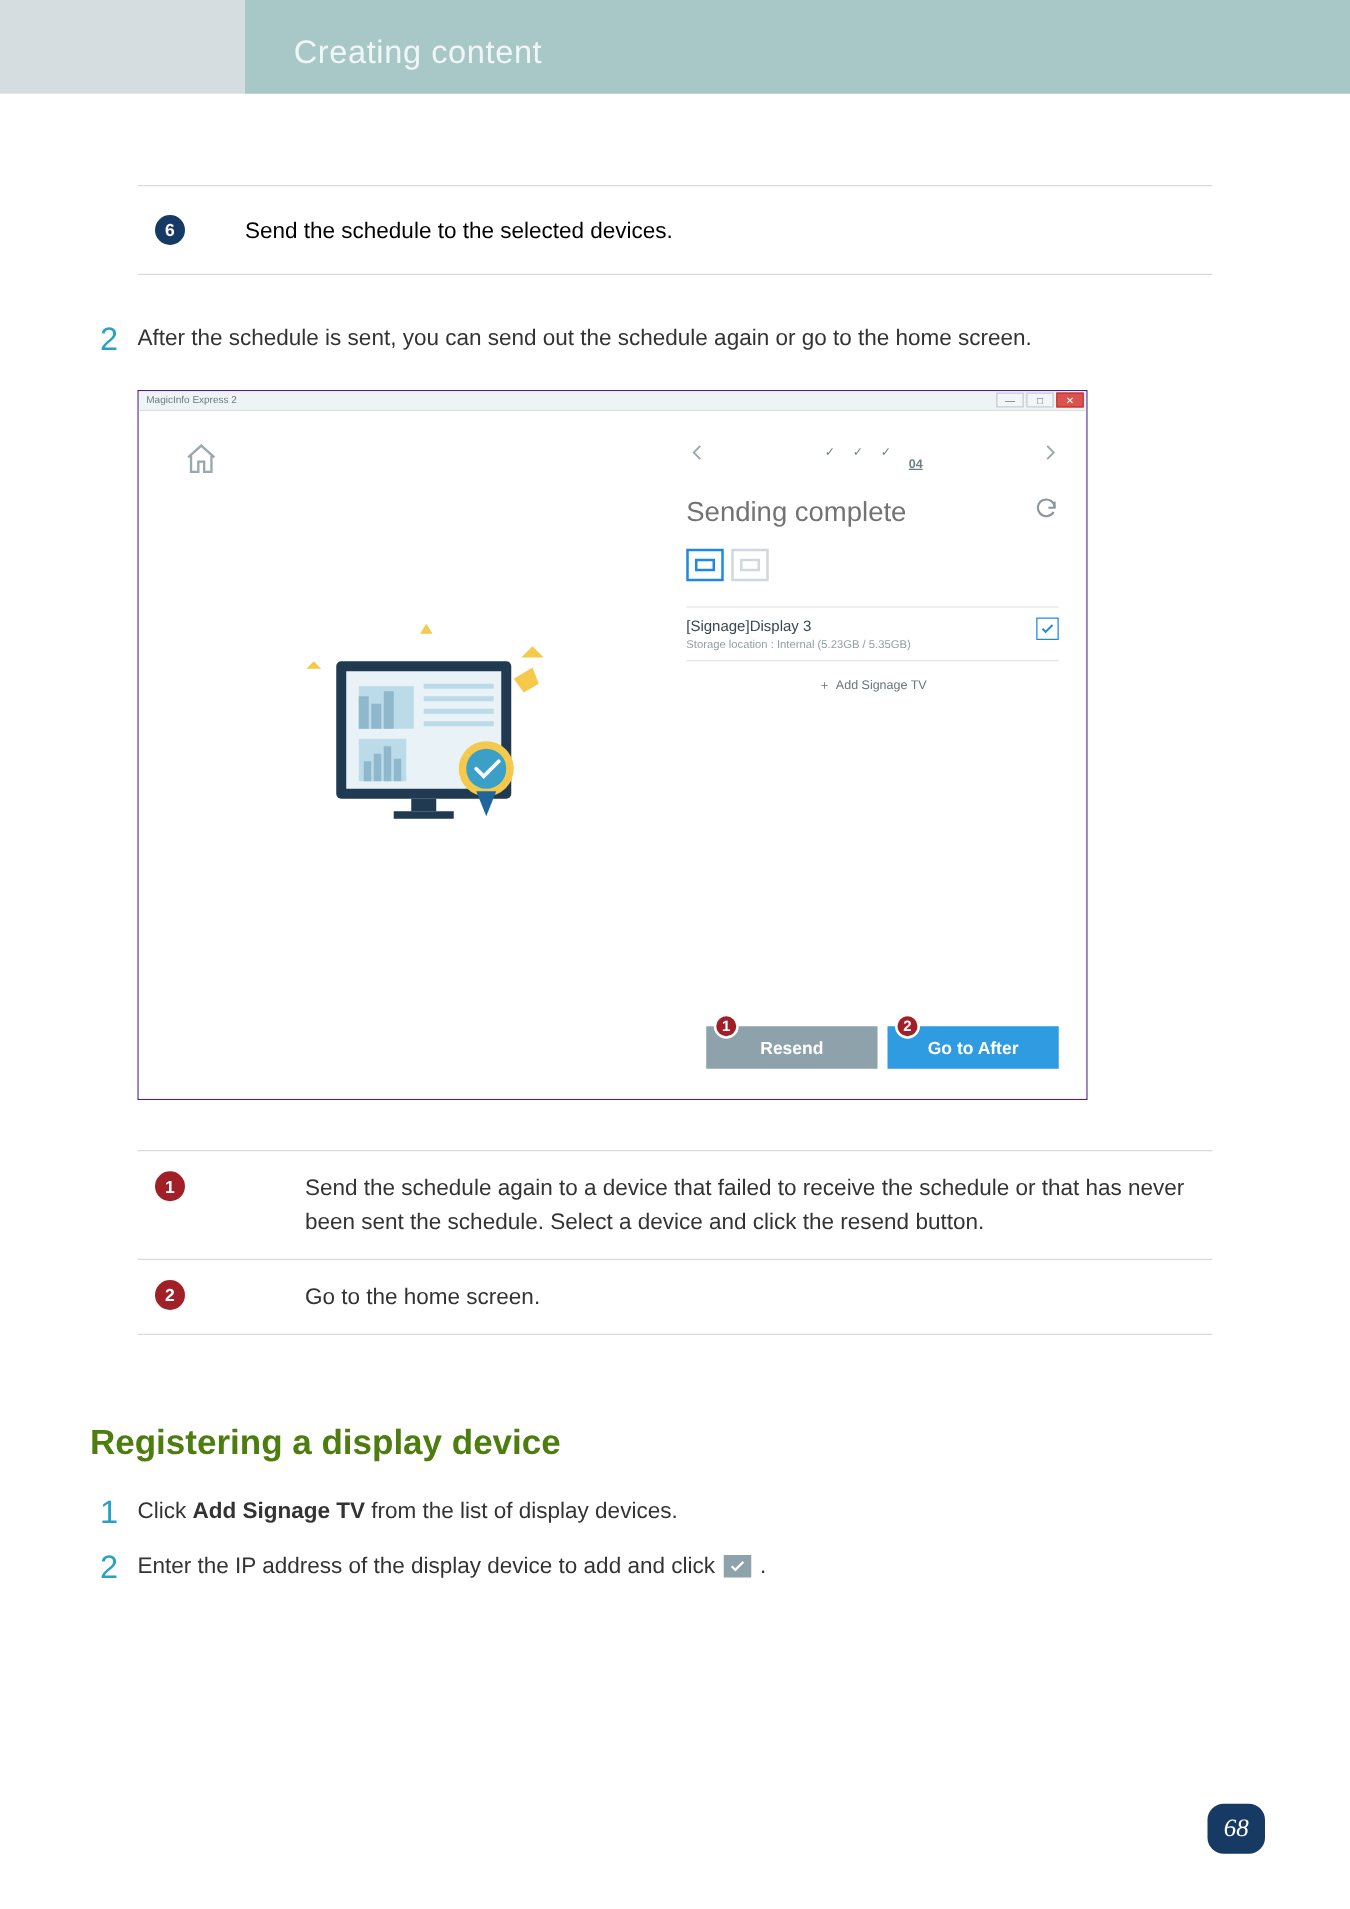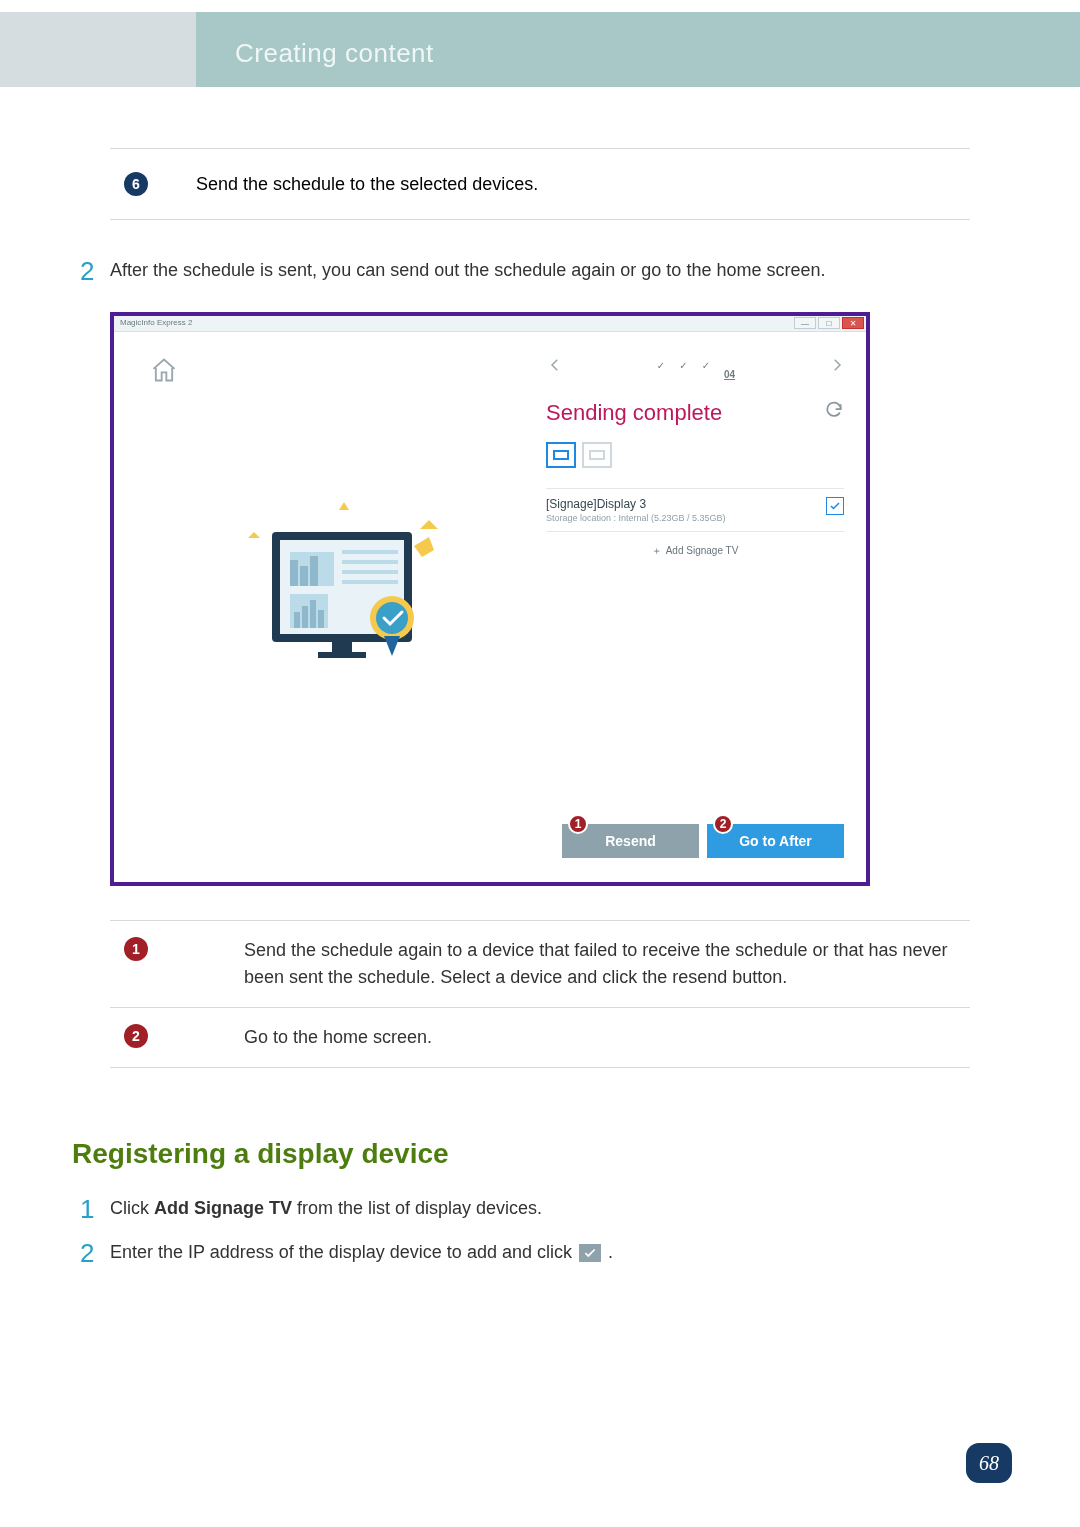--- a/index.html
+++ b/index.html
@@ -1,56 +1,56 @@
 <!DOCTYPE html>
 <html><head>
 <meta charset="utf-8">
 <style>
   * { box-sizing: border-box; margin: 0; padding: 0; }
   html, body { width: 1080px; font-family: "Segoe UI", Arial, sans-serif; background: #fff; color: #222; }
   .page { width: 1080px; height: 1527px; position: relative; }
   
   
-  .hdr { position: absolute; left: 0; top: 12px; right: 0; height: 64px; }
+  .hdr { position: absolute; left: 0; top: 0; right: 0; height: 64px; }
   .hdr-left-block { position: absolute; left: 0; top: 0; width: 196px; height: 75px; background: #d6dde0; }
   .hdr-bar { position: absolute; left: 196px; top: 0; right: 0; height: 75px; background: #a7c8c7; }
   .hdr-title { position: absolute; left: 235px; top: 26px; color: #f0f6f6; font-size: 26px; font-weight: 400; letter-spacing: .5px; }
   
   
   .tbl { position: absolute; left: 110px; top: 148px; right: 110px; }
   .rule { height: 1px; background: #d9d9d9; width: 100%; }
   .row6 { display: flex; align-items: center; height: 70px; padding: 0 14px; }
   .marker { width: 24px; height: 24px; border-radius: 50%; background: #163a63; color: #fff; font-size: 14px; font-weight: 700; display: flex; align-items: center; justify-content: center; flex: 0 0 24px; margin-right: 48px; }
   .marker.red { background: #a12028; }
   .row6 .txt { font-size: 18px; color: #000000; }
   
   
   .step { position: absolute; left: 80px; display: flex; }
   .stepnum { color: #2aa0c8; font-size: 26px; font-weight: 300; width: 30px; flex: 0 0 30px; line-height: 1; margin-top: -2px; }
   .steptxt { font-size: 18px; color: #333; text-align: center; }
   .step2 { top: 260px; }
   
   
-  .shot { position: absolute; left: 110px; top: 312px; width: 760px; border: 4px solid #4c1d95; }
+  .shot { position: absolute; left: 110px; top: 312px; width: 760px; border: 1px solid #4c1d95; }
   .shot-titlebar { height: 16px; background: #eef4f5; position: relative; font-size: 8px; color: #6a7a80; padding: 2px 6px; border-bottom: 1px solid #d7e0e2; }
   .shot-winicons { position: absolute; right: 2px; top: 1px; display: flex; gap: 2px; }
   .wicon { width: 22px; height: 12px; border: 1px solid #c3ccd0; background: #f2f6f7; font-size: 8px; display: flex; align-items: center; justify-content: center; color: #5a6a70; }
   .wicon.close { background: #d9534f; border-color: #c9302c; color: #fff; }
   .shot-body { height: 550px; background: #fff; position: relative; }
   .shot-left { position: absolute; left: 0; top: 0; bottom: 0; width: 440px; }
   .home-ic { position: absolute; left: 36px; top: 24px; width: 28px; height: 28px; }
   .illus { position: absolute; left: 120px; top: 170px; width: 220px; height: 180px; }
   
   .shot-right { position: absolute; right: 0; top: 0; bottom: 0; width: 320px; }
   .nav { position: absolute; left: 0; top: 18px; right: 20px; display: flex; align-items: center; justify-content: space-between; }
   .nav .arrow { width: 18px; height: 18px; color: #9aa7ad; }
   .nav .ticks { display: flex; gap: 14px; align-items: center; color: #6e7e84; font-size: 10px; }
   .nav .ticks .cur { text-decoration: underline; font-weight: 700; margin-top: 19px; }
   
-  .send-title { position: absolute; left: 0; top: 68px; font-size: 22px; color: #be185d; font-weight: 300; }
+  .send-title { position: absolute; left: 0; top: 68px; font-size: 22px; color: #737373; font-weight: 300; }
   .refresh-ic { position: absolute; right: 22px; top: 68px; width: 20px; height: 20px; color: #8a969c; }
   
   .devtype { position: absolute; left: 0; top: 110px; display: flex; gap: 6px; }
   .dt { width: 30px; height: 26px; border: 2px solid #cfd8dc; display: flex; align-items: center; justify-content: center; }
   .dt.active { border-color: #1e88e5; background:#fff; }
   .dt .mini { width: 16px; height: 10px; border: 2px solid #1e88e5; }
   .dt .mini2 { width: 16px; height: 10px; border: 2px solid #cfd8dc; }
   
   .device { position: absolute; left: 0; top: 156px; right: 22px; border-top: 1px solid #e2e8ea; border-bottom: 1px solid #e2e8ea; padding: 8px 0; }
   .device .dname { font-size: 12px; color: #37474f; margin-bottom: 2px; }

